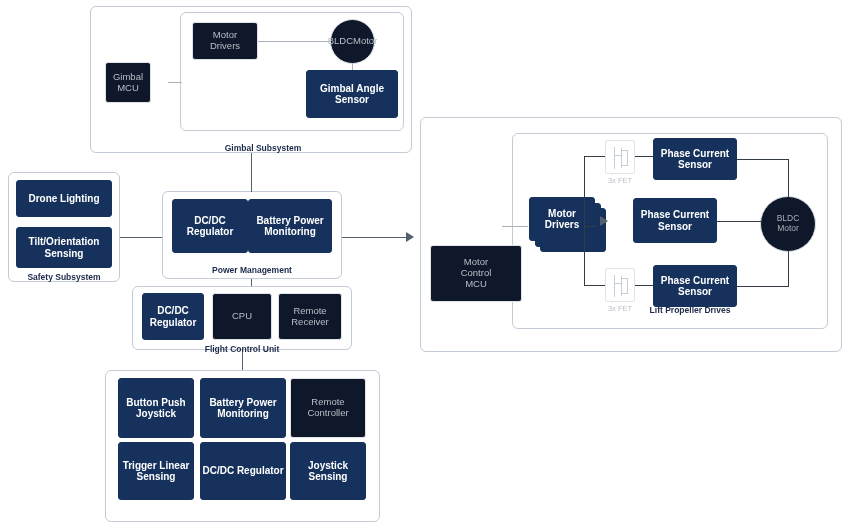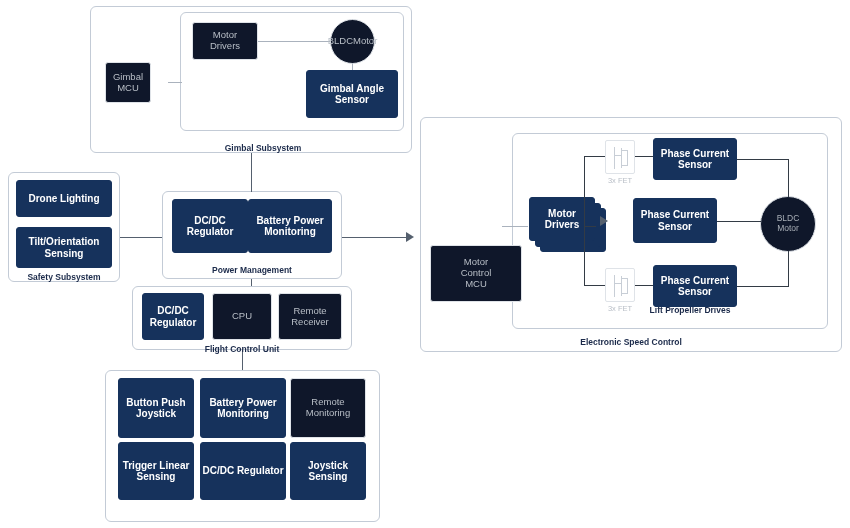--- a/index.html
+++ b/index.html
@@ -166,29 +166,28 @@
     <span>Remote</span>
     <span>Receiver</span>
   </div>
 
   <div class="abs group" style="left:105px; top:370px; width:275px; height:152px;"></div>
 
   <div class="abs blk" style="left:118px; top:378px; width:76px; height:60px;">Button Push Joystick</div>
   <div class="abs blk" style="left:200px; top:378px; width:86px; height:60px;">Battery Power Monitoring</div>
   <div class="abs ghost" style="left:290px; top:378px; width:76px; height:60px; flex-direction:column;">
     <span>Remote</span>
-    <span>Monitoring</span>
+    <span>Controller</span>
   </div>
 
   <div class="abs blk" style="left:118px; top:442px; width:76px; height:58px;">Trigger Linear Sensing</div>
   <div class="abs blk" style="left:200px; top:442px; width:86px; height:58px;">DC/DC Regulator</div>
   <div class="abs blk" style="left:290px; top:442px; width:76px; height:58px;">Joystick Sensing</div>
 
   <div class="abs group" style="left:420px; top:117px; width:422px; height:235px;"></div>
-  <div class="group-label" style="left:420px; top:337px; width:422px;">Electronic Speed Control</div>
 
   <div class="abs group" style="left:512px; top:133px; width:316px; height:196px;"></div>
   <div class="group-label" style="left:512px; top:305px; width:356px;">Lift Propeller Drives</div>
 
   <div class="abs ghost" style="left:430px; top:197px; width:92px; height:57px;margin-top:48px;">Motor Control MCU</div>
 
   <div class="abs line line-light" style="left:502px; top:226px; width:26px; height:1px;"></div>
 
   <div class="abs stack-shadow" style="left:540px; top:208px; width:66px; height:44px;"></div>
   <div class="abs stack-shadow" style="left:535px; top:203px; width:66px; height:44px;"></div>

